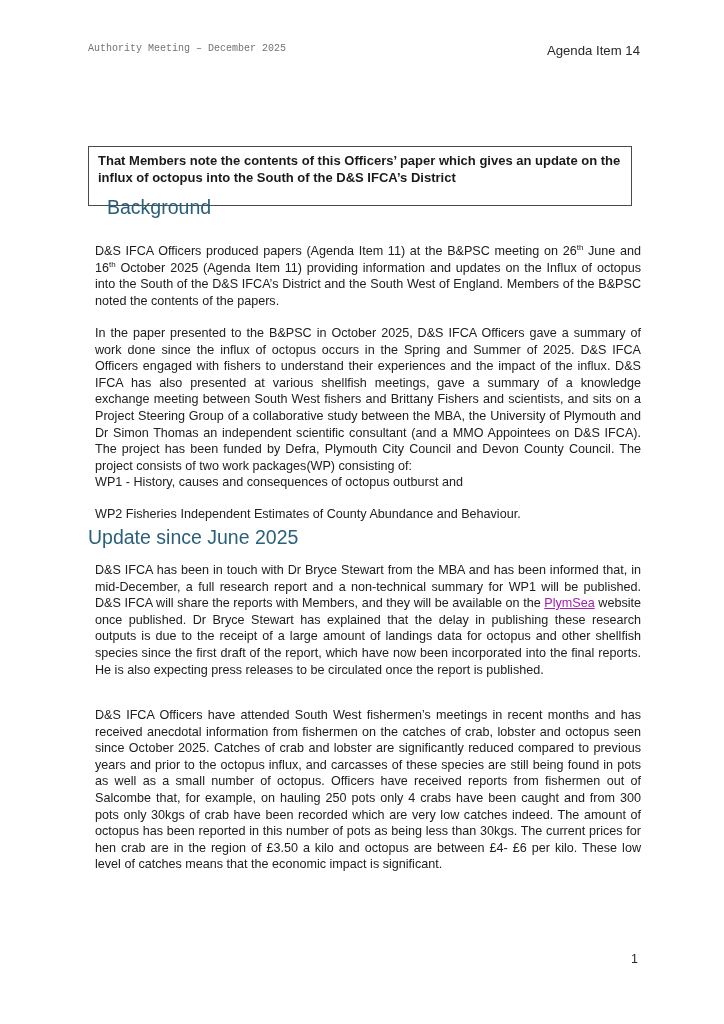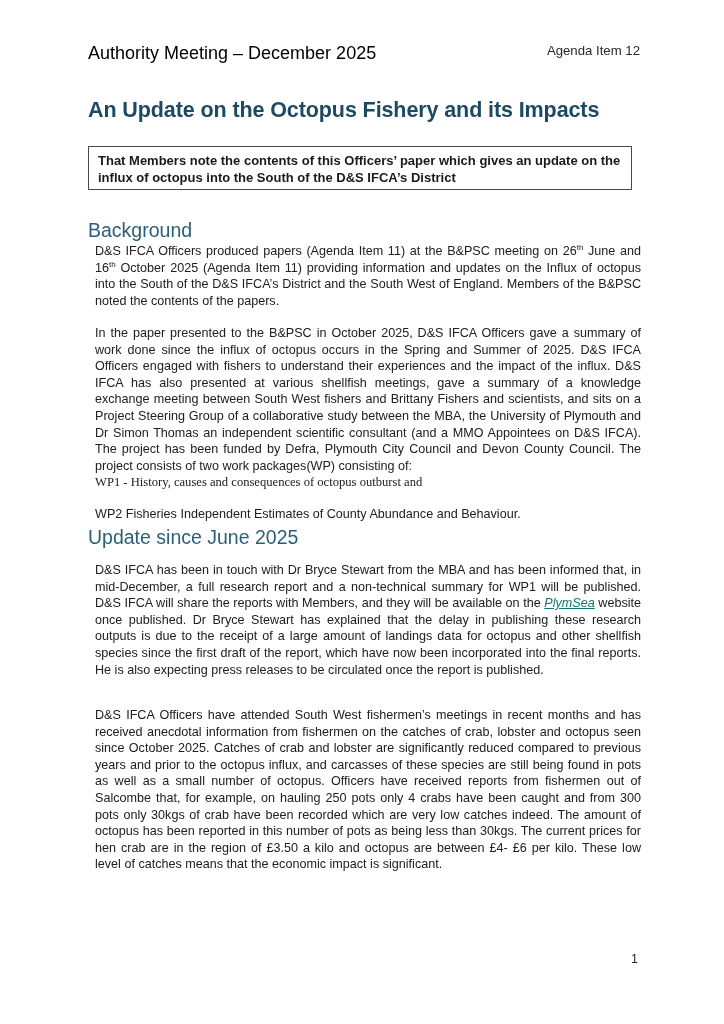--- a/index.html
+++ b/index.html
@@ -1,54 +1,53 @@
 <!DOCTYPE html>
 <html><head>
 <meta charset="utf-8">
 <style>
   html, body { margin: 0; padding: 0; background: #ffffff; }
   body { width: 724px; height: 1024px; position: relative; overflow: hidden;
          font-family: "Liberation Sans", sans-serif; color: #1f1f1f; }
   .page { position: absolute; left: 0; top: 0; width: 724px; height: 1024px; }
-  .header-left { position: absolute; left: 88px; top: 43px; font-size: 18px; color: #000000; }
+  .header-left { position: absolute; left: 88px; top: 43px; font-size: 10px; color: #737373; font-family: Liberation Mono, monospace; }
   .header-right { position: absolute; right: 84px; top: 43px; font-size: 13.2px; color: #2a2a2a; }
   .title { position: absolute; left: 88px; top: 98px; font-size: 21.5px; font-weight: bold;
            color: #1c4a63; letter-spacing: -0.1px; margin: 0; }
-  .rec-box { position: absolute; left: 88px; top: 146px; width: 544px; height: 44px;
+  .rec-box { position: absolute; left: 88px; top: 146px; width: 544px; height: 60px;
              border: 1.4px solid #4a4a4a; padding: 0; box-sizing: border-box; }
   .rec-text { position: absolute; left: 9px; top: 5px; right: 10px; font-size: 13px;
               font-weight: bold; line-height: 17px; color: #1a1a1a; margin: 0; }
   .h2 { position: absolute; left: 88px; font-size: 19.5px; font-weight: normal;
         color: #2a6079; margin: 0; }
   .para { position: absolute; left: 88px; width: 546px; font-size: 12.6px;
           line-height: 16.6px; text-align: justify; margin: 7px; color: #202020; }
   .para sup { font-size: 8px; line-height: 0; }
-  .link { color: #0f766e; text-decoration: underline; font-style: italic; }
+  .link { color: #a21caf; text-decoration: underline; }
   .page-number { position: absolute; left: 631px; top: 952px; font-size: 12.5px; color: #2a2a2a; }
 </style>
 </head>
 <body>
 
 <div class="page">
   <div class="header-left">Authority Meeting – December 2025</div>
-  <div class="header-right">Agenda Item 12</div>
+  <div class="header-right">Agenda Item 14</div>
 
-  <h1 class="title">An Update on the Octopus Fishery and its Impacts</h1>
 
   <div class="rec-box">
     <p class="rec-text">That Members note the contents of this Officers’ paper which gives an update on the influx of octopus into the South of the D&amp;S IFCA’s District</p>
   </div>
 
-  <h2 class="h2" style="top:219px;">Background</h2>
+  <h2 class="h2" style="top:196px;margin-left:19px;">Background</h2>
 
   <p class="para" style="top:236px;"><span>D&amp;S IFCA Officers produced papers (Agenda Item 11) at the B&amp;PSC meeting on 26</span><sup>th</sup><span> June and 16</span><sup>th</sup><span> October 2025 (Agenda Item 11) providing information and updates on the Influx of octopus into the South of the D&amp;S IFCA’s District and the South West of England.  Members of the B&amp;PSC noted the contents of the papers.</span></p>
 
   <p class="para" style="top:318px;">In the paper presented to the B&amp;PSC in October 2025, D&amp;S IFCA Officers gave a summary of work done since the influx of octopus occurs in the Spring and Summer of 2025.  D&amp;S IFCA Officers engaged with fishers to understand their experiences and the impact of the influx. D&amp;S IFCA has also presented at various shellfish meetings, gave a summary of a knowledge exchange meeting between South West fishers and Brittany Fishers and scientists, and sits on a Project Steering Group of a collaborative study between the MBA, the University of Plymouth and Dr Simon Thomas an independent scientific consultant (and a MMO Appointees on D&amp;S IFCA).  The project has been funded by Defra, Plymouth City Council and Devon County Council.  The project consists of two work packages(WP) consisting of:</p>
 
-  <p class="para" style="top:467px;font-family:Liberation Serif, serif;">WP1 - History, causes and consequences of octopus outburst and</p>
+  <p class="para" style="top:467px;">WP1 - History, causes and consequences of octopus outburst and</p>
   <p class="para" style="top:499px;">WP2 Fisheries Independent Estimates of County Abundance and Behaviour.</p>
 
   <h2 class="h2" style="top:526px;">Update since June 2025</h2>
 
   <p class="para" style="top:555px;"><span>D&amp;S IFCA has been in touch with Dr Bryce Stewart from the MBA and has been informed that, in mid-December, a full research report and a non-technical summary for WP1 will be published.  D&amp;S IFCA will share the reports with Members, and they will be available on the </span><a class="link">PlymSea</a><span> website once published.  Dr Bryce Stewart has explained that the delay in publishing these research outputs is due to the receipt of a large amount of landings data for octopus and other shellfish species since the first draft of the report, which have now been incorporated into the final reports.  He is also expecting press releases to be circulated once the report is published.</span></p>
 
   <p class="para" style="top:700px;">D&amp;S IFCA Officers have attended South West fishermen’s meetings in recent months and has received anecdotal information from fishermen on the catches of crab, lobster and octopus seen since October 2025.  Catches of crab and lobster are significantly reduced compared to previous years and prior to the octopus influx, and carcasses of these species are still being found in pots as well as a small number of octopus.  Officers have received reports from fishermen out of Salcombe that, for example, on hauling 250 pots only 4 crabs have been caught and from 300 pots only 30kgs of crab have been recorded which are very low catches indeed.  The amount of octopus has been reported in this number of pots as being less than 30kgs.  The current prices for hen crab are in the region of £3.50 a kilo and octopus are between £4- £6 per kilo.  These low level of catches means that the economic impact is significant.</p>
 
   <div class="page-number">1</div>
 </div>

